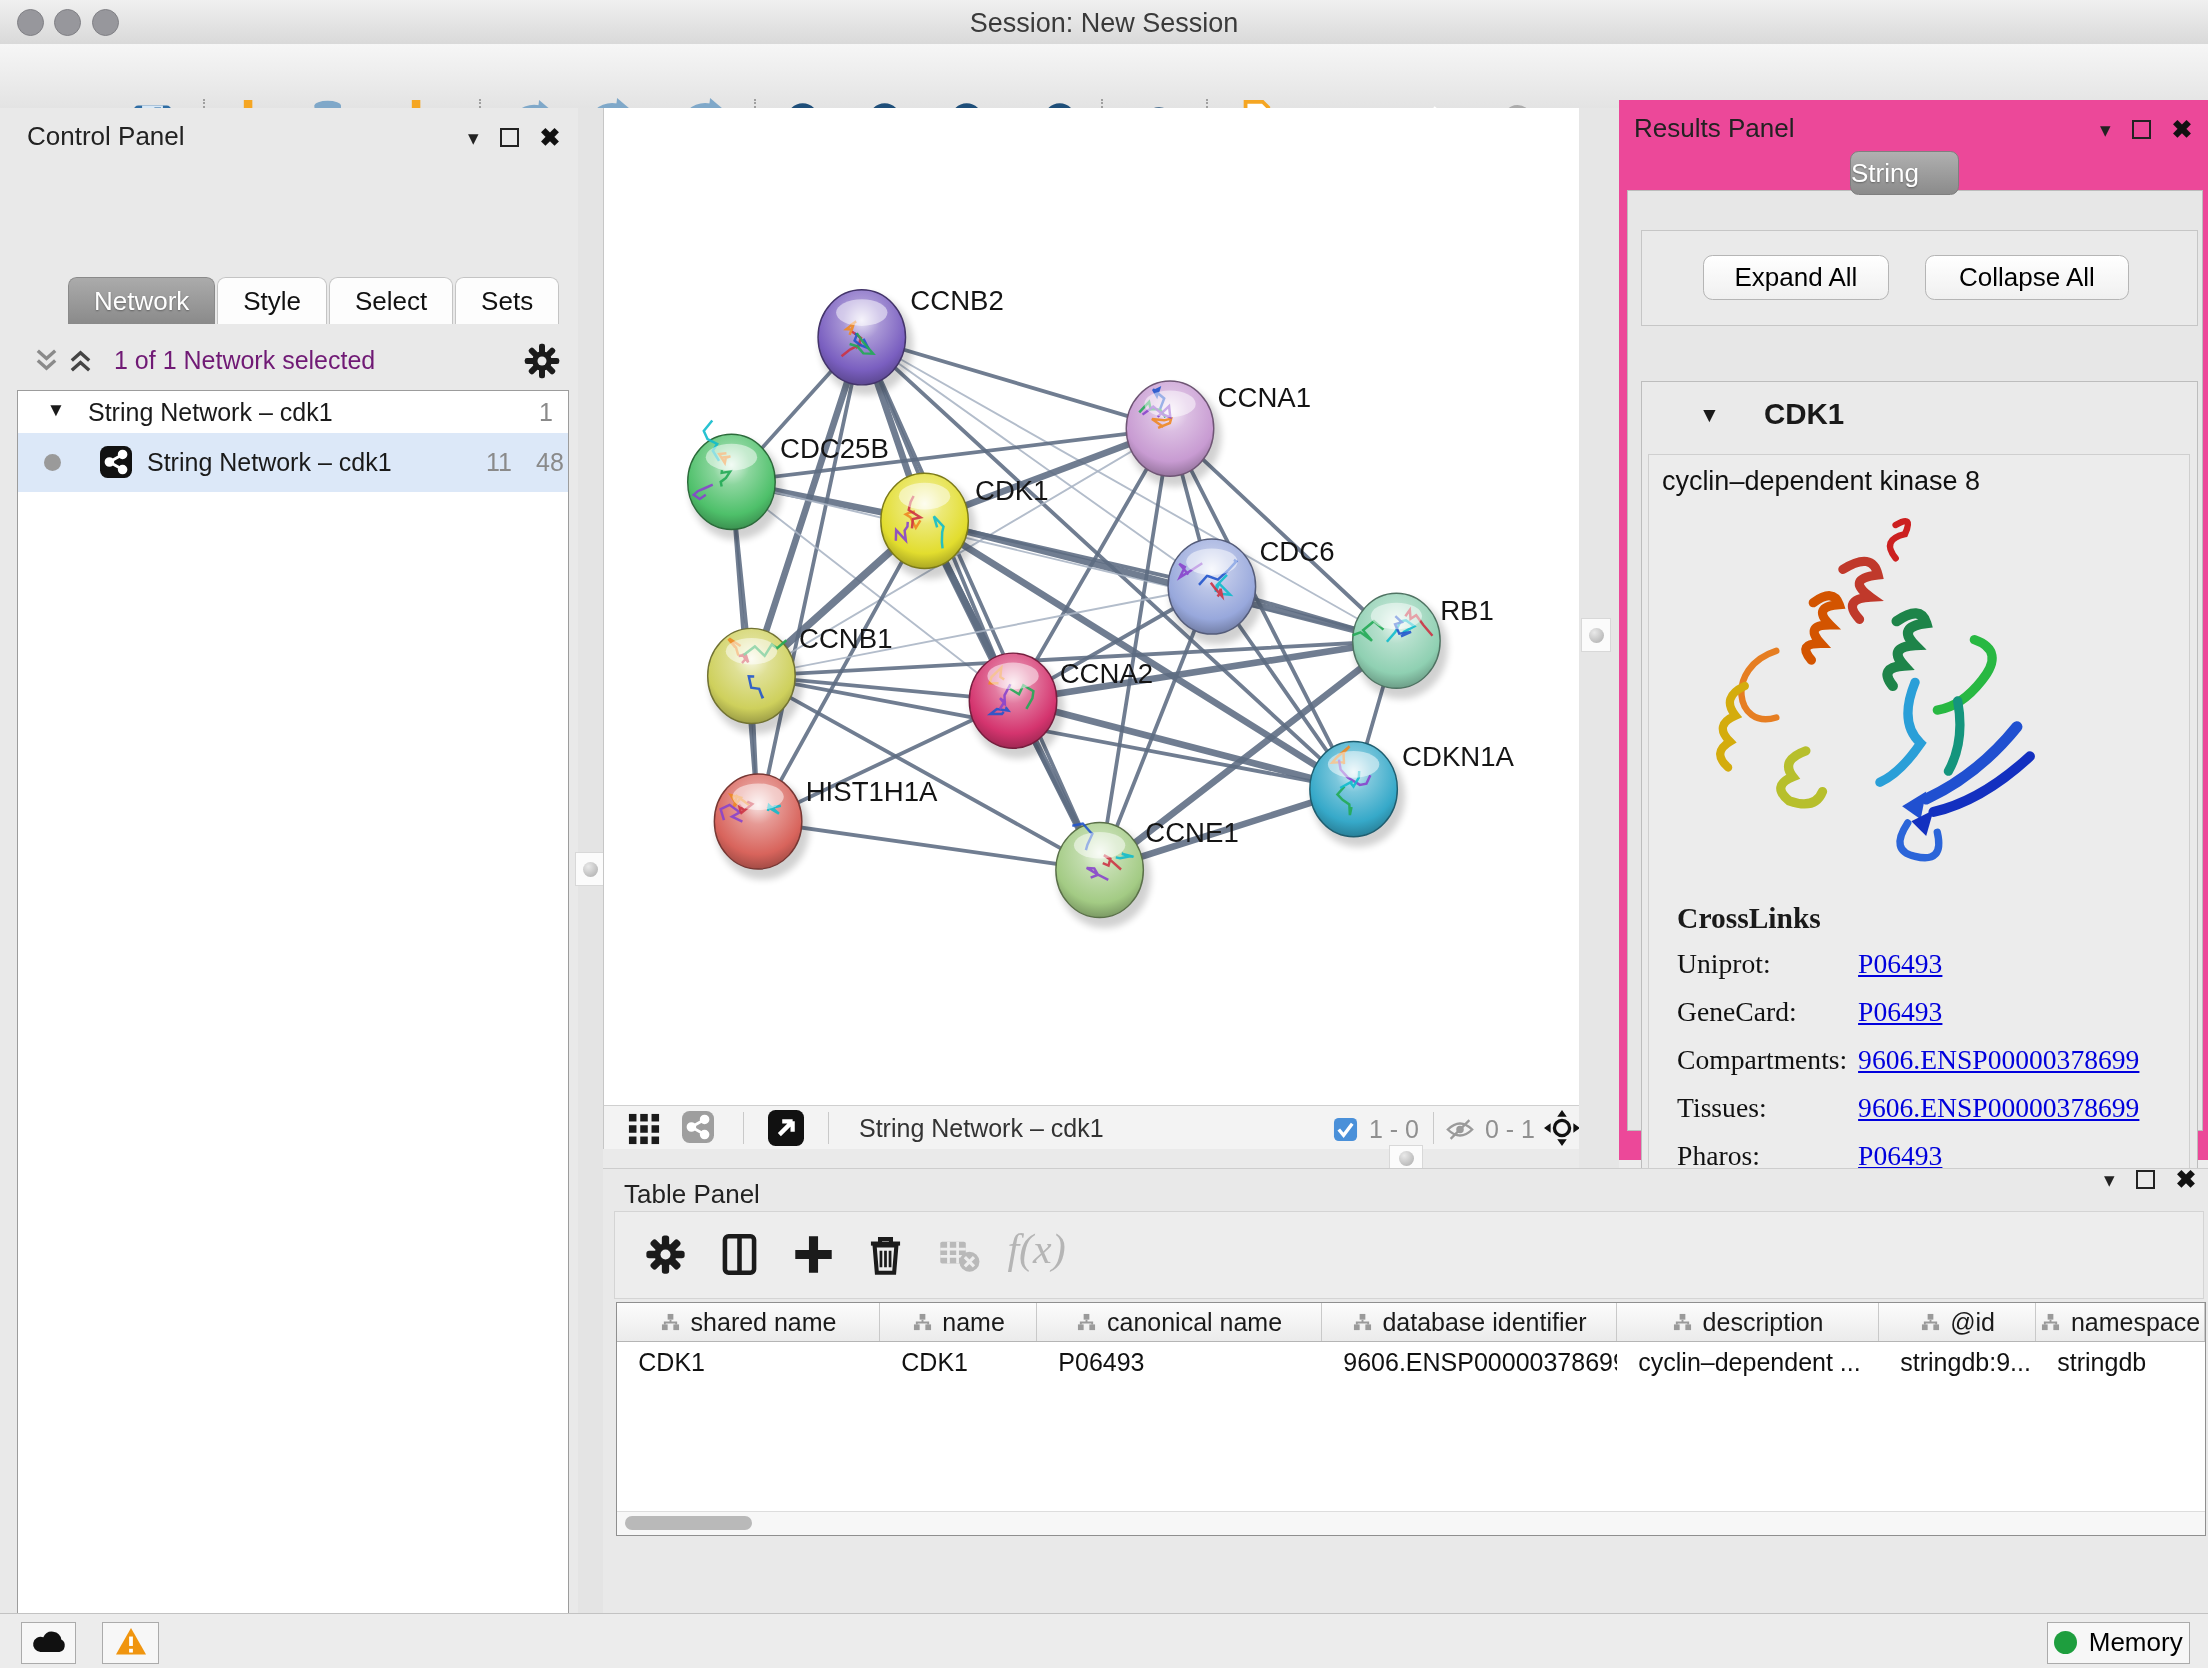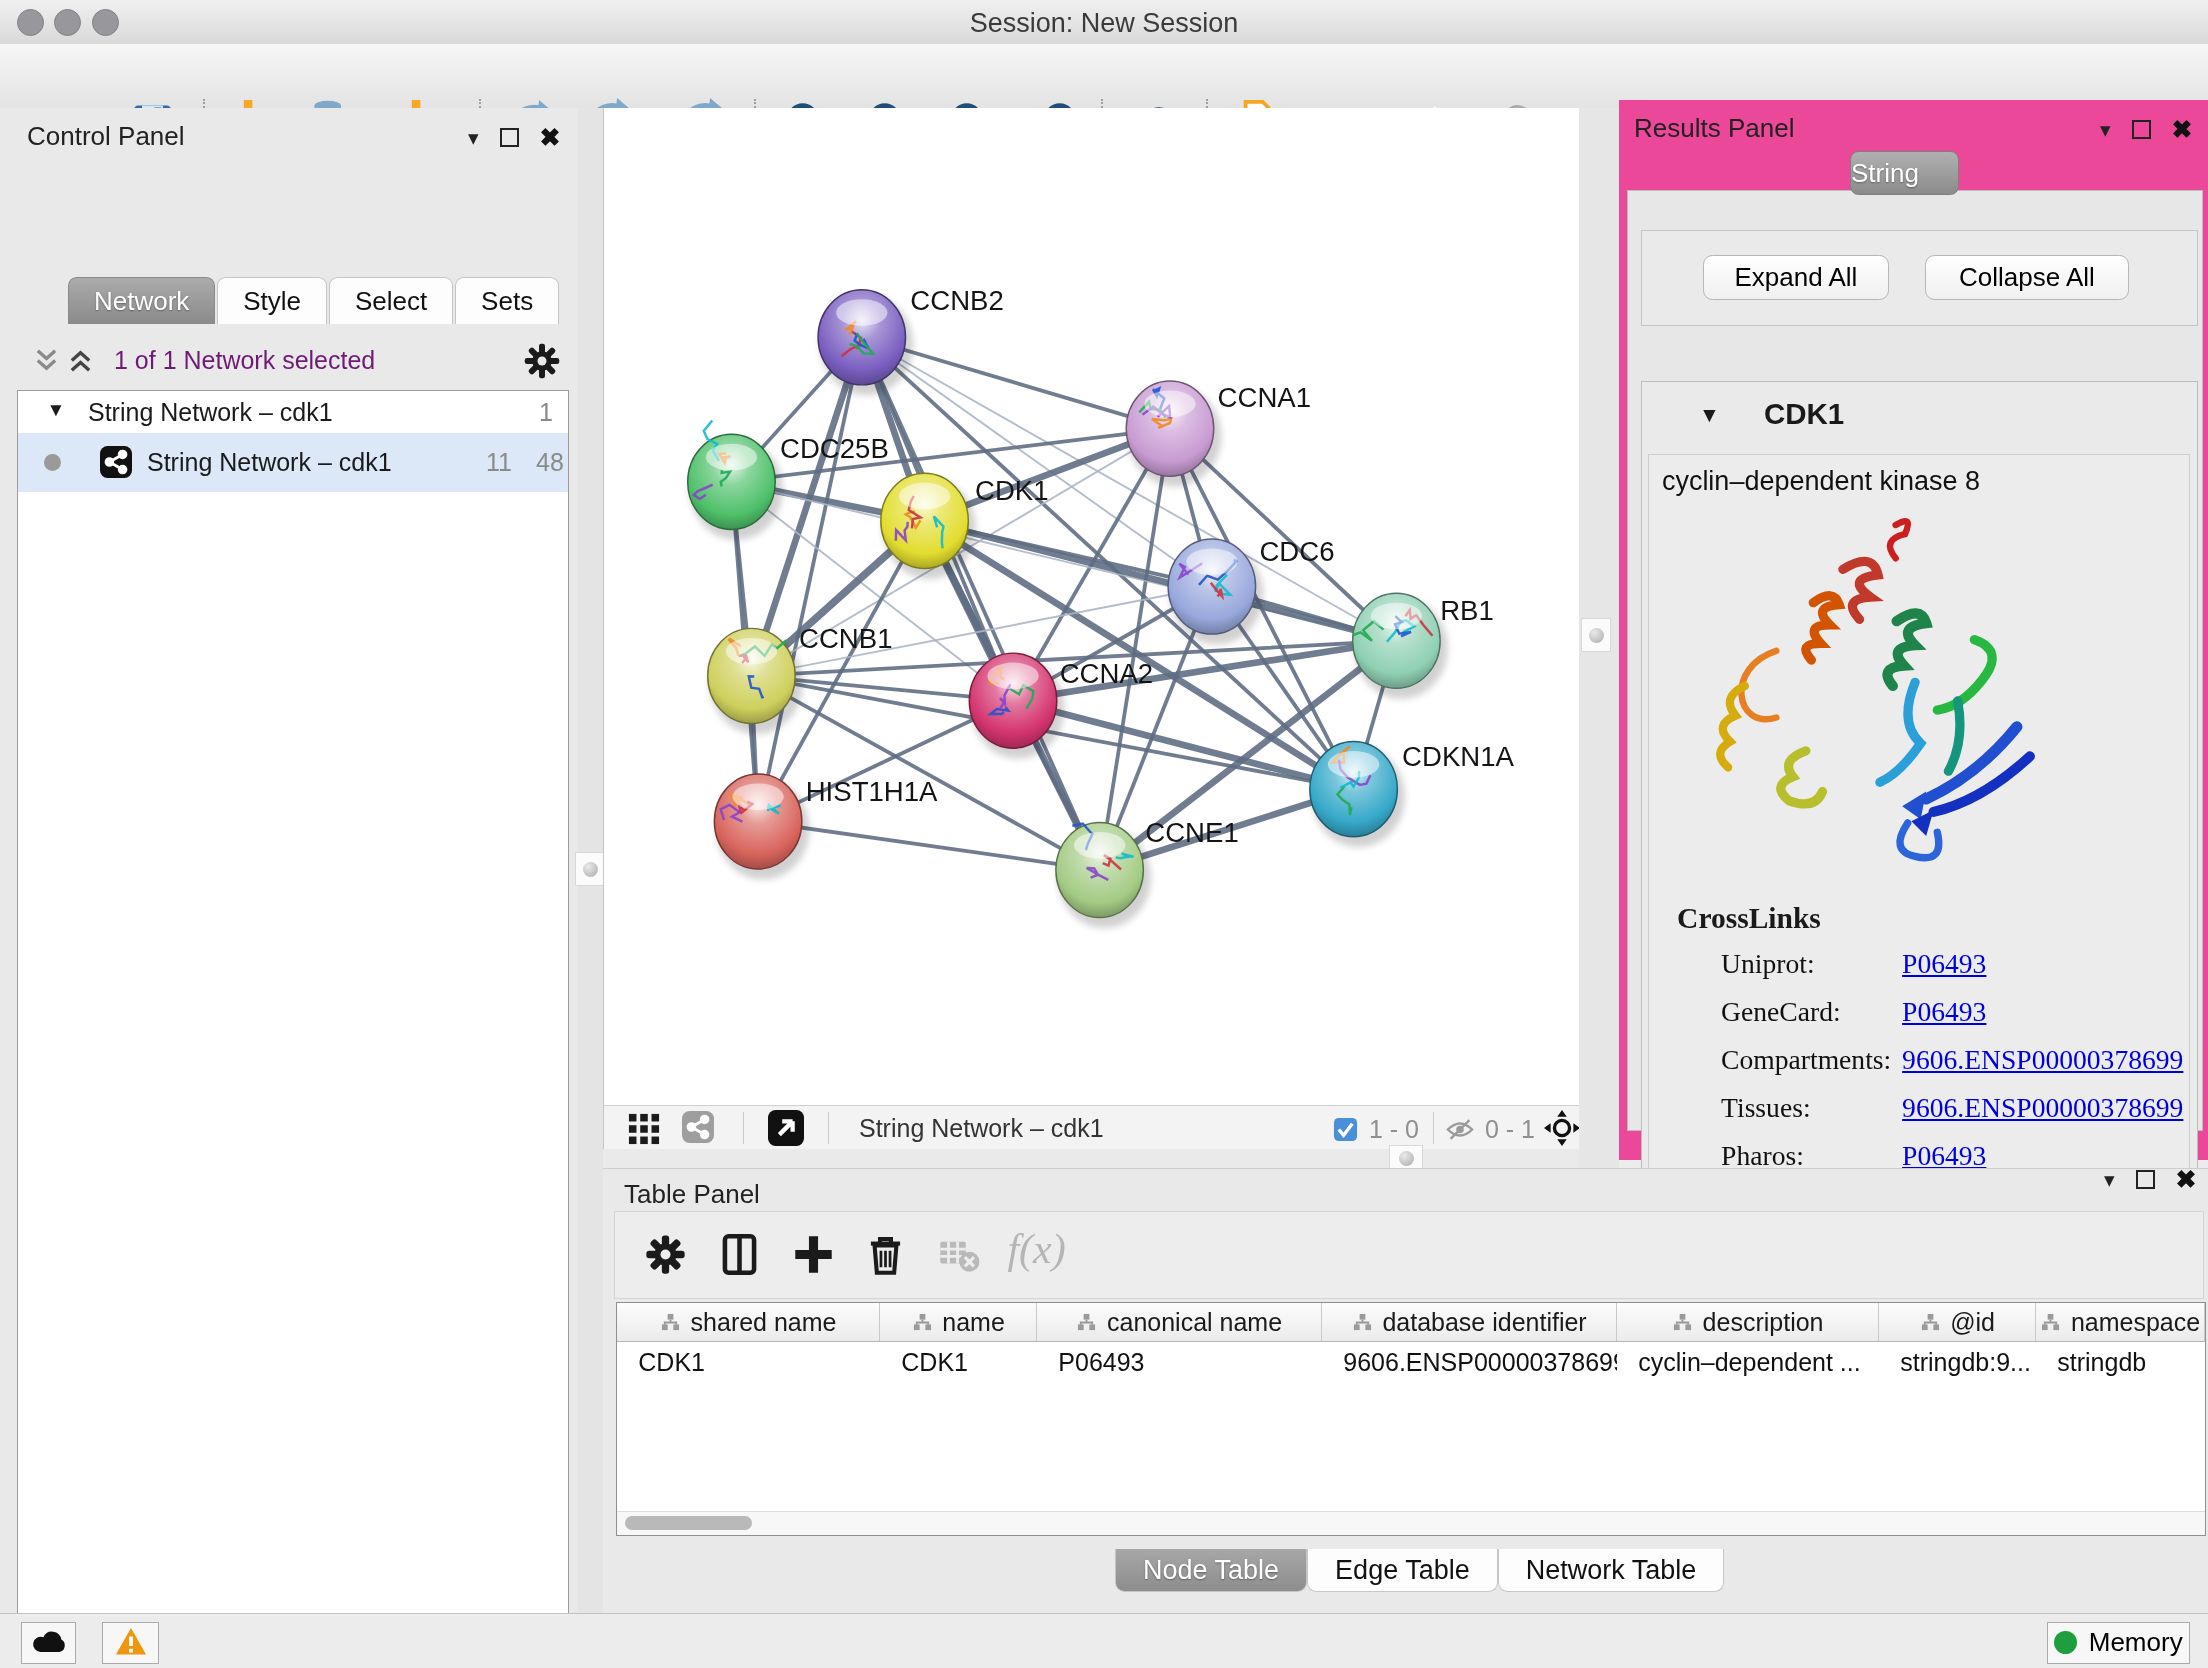--- a/index.html
+++ b/index.html
@@ -68,21 +68,21 @@
   .rp-btn{position:absolute;top:24px;height:45px;background:linear-gradient(#ffffff,#f0f0f0);
     border:1.9px solid #b5b5b5;border-radius:9.5px;font-size:26px;font-family:"Liberation Sans",sans-serif;cursor:pointer;}
   #cdk1-box{position:absolute;left:13.3px;top:190px;width:555px;height:837px;background:#eaeaea;border:1.9px solid #bdbdbd;}
   #cdk1-head{position:absolute;left:0;top:0;width:100%;height:72px;}
   #cdk1-inner{position:absolute;left:5.7px;top:72px;width:540px;height:749px;background:#ececec;border:1px solid #cfcfcf;}
   #cdk1-desc{position:absolute;left:13.3px;top:11.4px;font-size:27px;color:#111;}
   #ribbon{position:absolute;left:38px;top:57px;}
   #crosslinks{position:absolute;left:28.5px;top:447px;font-family:"Liberation Serif","DejaVu Serif",serif;}
   #crosslinks h3{margin:0 0 13.3px 0;font-size:29.5px;}
   .cl-row{display:flex;margin-bottom:16px;font-size:27.6px;}
-  .cl-label{width:181px;color:#111;margin-left:44px;}
+  .cl-label{width:181px;color:#111;}
   .cl-link{text-decoration:underline;}
   #rp-scroll{position:absolute;left:5.7px;bottom:5.7px;width:540px;height:21px;background:#fafafa;}
   #rp-thumb{position:absolute;left:1.9px;top:2.9px;width:143px;height:15px;border-radius:7.6px;background:#e0e0e0;}
   
   #table-panel{position:absolute;left:603px;top:1168px;width:1605px;height:445px;background:#e9e9e9;
     border-top:1px solid #cdcdcd;}
   #tp-toolbar{position:absolute;left:11.4px;top:42px;width:1588px;height:86px;background:#ededed;
     border:1px solid #d4d4d4;}
   .tp-icon{position:absolute;top:17px;width:51px;height:51px;border:0;background:transparent;padding:0;cursor:pointer;}
   #fx-label{position:absolute;left:392px;top:13.3px;font-family:"Liberation Serif","DejaVu Serif",serif;
@@ -806,25 +806,20 @@
           <div class="td" style="width: 285px;">P06493</div>
           <div class="td" style="width: 295px;">9606.ENSP00000378699</div>
           <div class="td" style="width: 262px;">cyclin–dependent ...</div>
           <div class="td" style="width: 157px;">stringdb:9...</div>
           <div class="td" style="width: 169px;">stringdb</div>
         </div>
       <div id="tp-hscroll">
           <span id="tp-thumb"></span>
         </div>
     </div>
-    <div id="tp-tabs">
-      <div class="btab active">Node Table</div>
-      <div class="btab">Edge Table</div>
-      <div class="btab">Network Table</div>
-    </div>
   </div>
 
   <div id="statusbar">
     <button class="sb-btn" style="left:21px;width:55px"><svg width="36" height="25" viewBox="0 0 38 26">
           <path d="M10 24a8 8 0 1 1 3-15.5A10 10 0 0 1 32 11a7 7 0 0 1-2 13z" fill="#111"></path>
         </svg></button>
     <button class="sb-btn" style="left:102px;width:57px"><svg width="32" height="28.5" viewBox="0 0 34 30">
           <path d="M17 1L33 29H1z" fill="#f0950f"></path>
           <rect x="15" y="10" width="4" height="10" fill="#fff"></rect>
           <rect x="15" y="23" width="4" height="4" fill="#fff"></rect>

